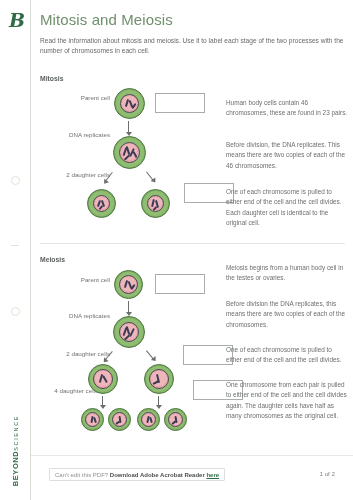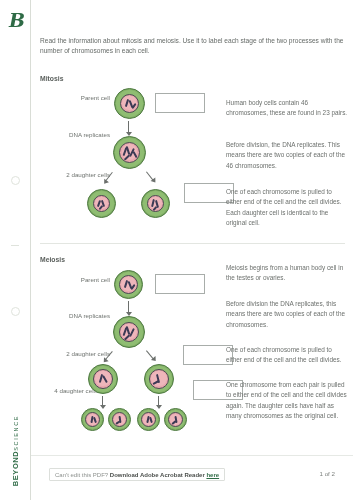--- a/index.html
+++ b/index.html
@@ -193,20 +193,21 @@
   <div id="rail-dash"></div>
   <div class="punch" id="punch-2"></div>
   <div id="rail-brand">
     <span class="vtext"><span>BEYOND</span><span class="sub">SCIENCE</span></span>
   </div>
 </div>
 
 <div id="page">
   <div id="doc">
 
+    <div id="page-title">Mitosis and Meiosis</div>
     <div id="intro">Read the information about mitosis and meiosis. Use it to label each stage of the two processes with the number of chromosomes in each cell.</div>
 
     <div class="section-head" id="mitosis-head">Mitosis</div>
 
     <div class="diagram" id="mitosis-diagram">
 
       <div class="stage-label" style="left:18px;top:8px;width:52px;">Parent cell</div>
       <div class="stage-label" style="left:6px;top:45px;width:64px;">DNA replicates</div>
       <div class="stage-label" style="left:0px;top:85px;width:70px;">2 daughter cells</div>
 

